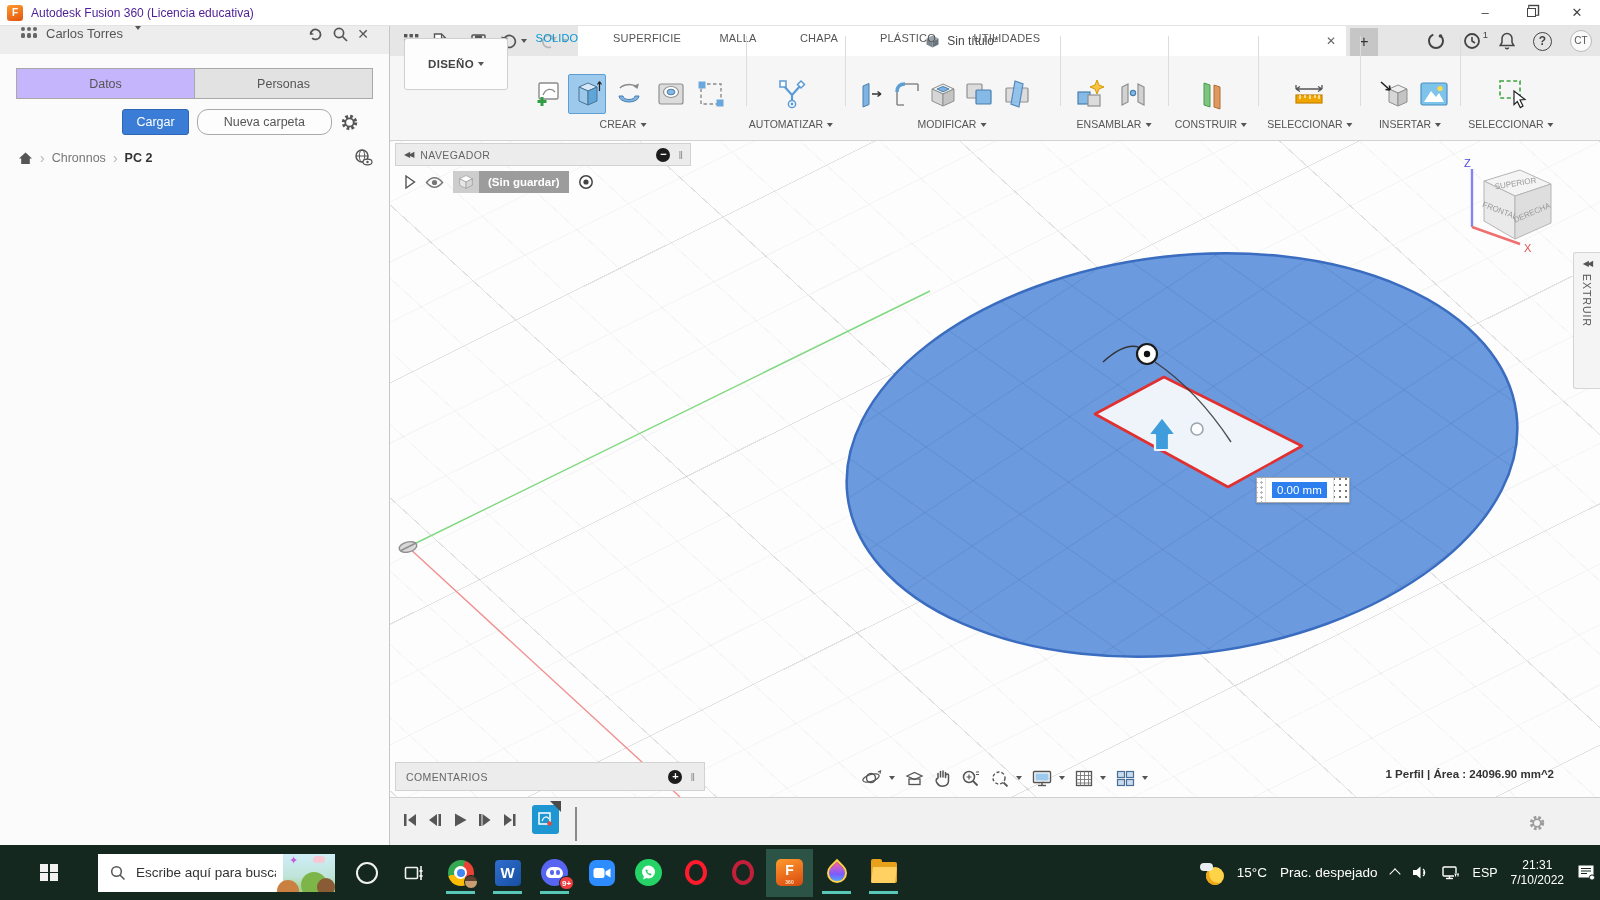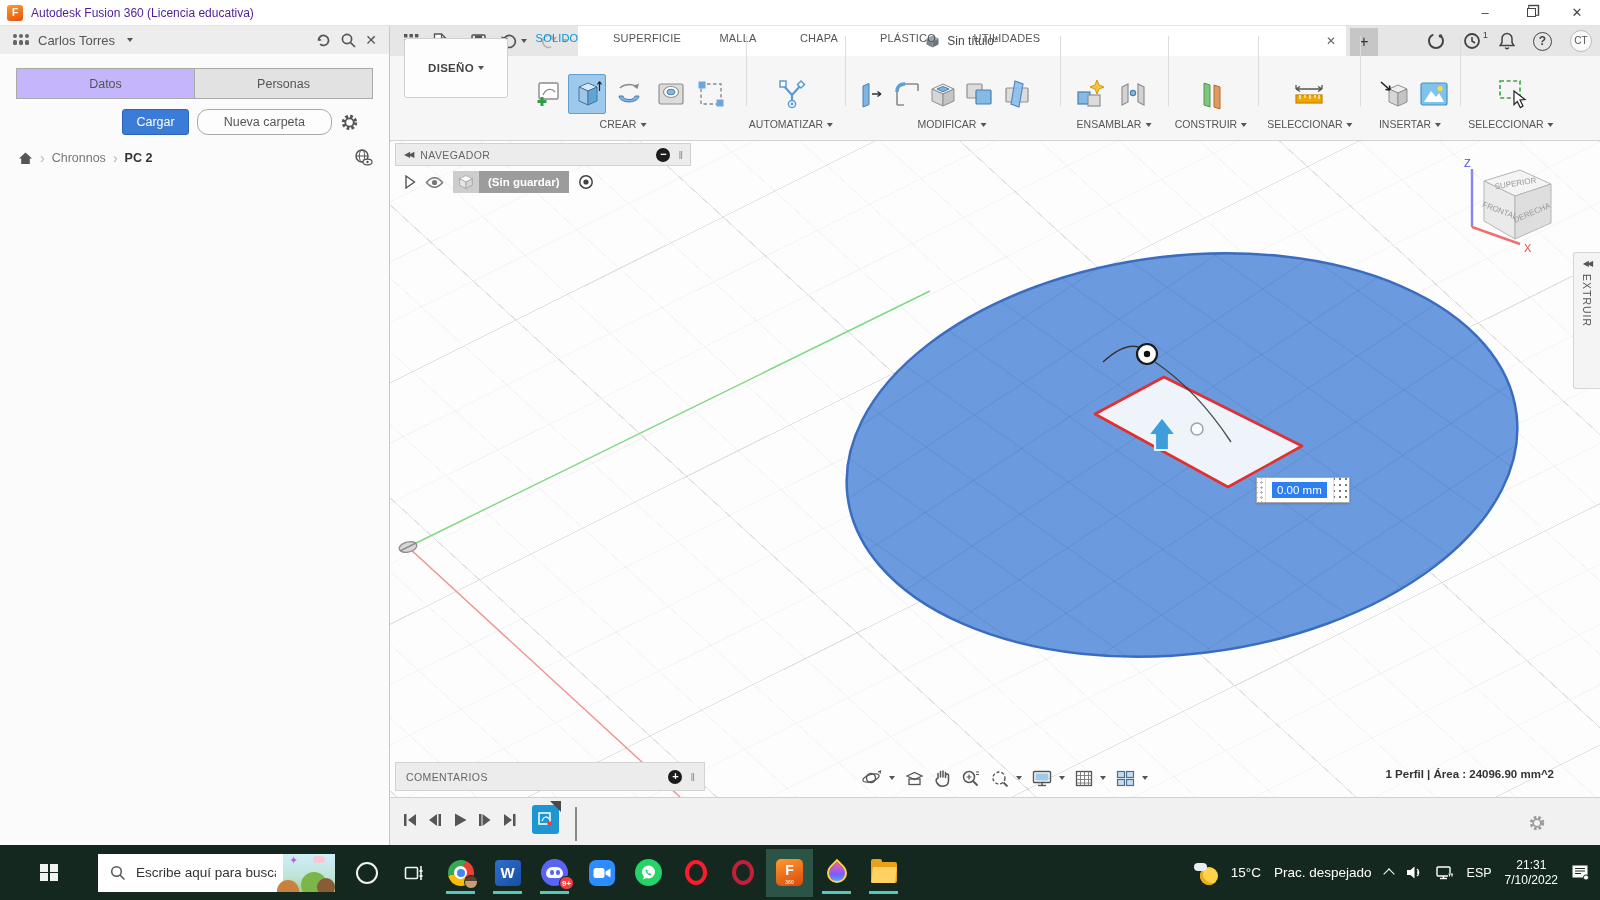--- a/index.html
+++ b/index.html
@@ -11,21 +11,21 @@
 .bcirc{width:14px;height:14px;border-radius:50%;background:#1c1c1c;color:#fff;font:700 11px/13px "Liberation Sans",sans-serif;text-align:center}
 
 #titlebar{left:0;top:0;width:1600px;height:26px;background:#fff;border-bottom:1px solid #e3e3e3;display:flex;align-items:center}
 .fusion-logo{width:16px;height:16px;border-radius:3px;background:linear-gradient(160deg,#ff9a2e,#e2530e);color:#fff;font:700 10px/16px "Liberation Sans",sans-serif;text-align:center;margin:0 8px 0 7px}
 #titlebar .t{color:#4c1d95;font-size:12px}
 .wbtns{margin-left:auto;display:flex}
 .wbtn{width:46px;height:25px;text-align:center;line-height:25px;color:#444;font-size:13px}
 .restore-box{display:inline-block;width:9px;height:9px;border:1.2px solid #444;box-shadow:2px -2px 0 -0.2px #fff,2.2px -2.2px 0 1px #444}
 
 #datapanel{left:0;top:26px;width:390px;height:819px;background:#fbfbfb;border-right:1px solid #c6c6c6}
-.dp-head{height:28px;background:#ededed;display:flex;align-items:center;padding:0 12px;gap:8px}
+.dp-head{height:28px;background:#ededed;display:flex;padding:0 20px;gap:8px}
 .dp-head .name{color:#555;font-size:13px}
 .dp-head .sp{margin-left:auto}
 .dp-tabs{display:flex;margin:14px 16px 0 16px;height:31px}
 .dp-tab{flex:1;border:1px solid #a9a9a9;display:flex;align-items:center;justify-content:center;color:#555;font-size:12.5px}
 .dp-tab.on{background:#c4b5fd}
 .dp-tab.off{background:#e2e2e2;border-left:none}
 .dp-actions{display:flex;justify-content:flex-end;align-items:center;gap:8px;margin:10px 30px 0 0}
 .btn-blue{background:#3a7cd6;color:#fff;border:1px solid #2f66b4;border-radius:3px;padding:5px 13px;font-size:12.5px}
 .btn-plain{background:#fdfdfd;color:#555;border:1px solid #a9a9a9;border-radius:11px;padding:5px 26px;font-size:12.5px}
 .dp-crumb{display:flex;align-items:center;gap:7px;margin:14px 16px 0 18px;color:#777;font-size:12.5px}
@@ -39,21 +39,21 @@
 #doctab .x{position:absolute;right:10px;color:#666;font-size:12px}
 .plusbox{position:absolute;left:960px;top:2px;width:28px;height:28px;background:#c6c6c6;color:#333;text-align:center;line-height:28px;font-size:16px}
 .qright{position:absolute;right:8px;top:0;height:30px;display:flex;align-items:center;gap:18px}
 .avatar{width:22px;height:22px;border-radius:50%;background:#fafafa;border:1px solid #bbb;color:#555;font-size:10px;text-align:center;line-height:20px}
 .clockwrap{position:relative}
 .clockwrap .b1{position:absolute;right:-7px;top:-3px;font-size:9.5px;color:#444}
 
 #ribbon{left:0;top:30px;width:1210px;height:85px;background:#f6f6f6;border-bottom:1px solid #d2d2d2}
 .rtab{position:absolute;top:6px;transform:translateX(-50%);font-size:11px;color:#555;letter-spacing:.2px}
 .rtab.on{color:#0696d7}
-.design-btn{position:absolute;left:14px;top:12px;width:104px;height:60px;background:#fdfdfd;border:1px solid #cfcfcf;border-radius:3px;display:flex;align-items:center;justify-content:center;color:#444;font-size:11.5px;font-weight:700;letter-spacing:.3px}
+.design-btn{position:absolute;left:14px;top:12px;width:104px;height:52px;background:#fdfdfd;border:1px solid #cfcfcf;border-radius:3px;display:flex;align-items:center;justify-content:center;color:#444;font-size:11.5px;font-weight:700;letter-spacing:.3px}
 .tool{position:absolute;top:48px;width:38px;height:40px;display:flex;align-items:center;justify-content:center;border-radius:2px}
 .tool.hl{background:#9cc9ec;border:1px solid #5d9fd3}
 .grp-label{position:absolute;top:92px;transform:translateX(-50%);font-size:10.5px;color:#555;white-space:nowrap}
 .rsep{position:absolute;top:10px;width:1px;height:70px;background:#dcdcdc}
 
 #viewport{left:0;top:115px;width:1210px;height:656px;background-color:#fdfdfd;overflow:hidden;
 background-image:
  repeating-linear-gradient(153.5deg, rgba(60,60,60,0.10) 0 1px, transparent 1px 216px),
  repeating-linear-gradient(222.5deg, rgba(60,60,60,0.10) 0 1px, transparent 1px 216px),
  repeating-linear-gradient(153.5deg, rgba(60,60,60,0.045) 0 1px, transparent 1px 54px),
@@ -112,21 +112,21 @@
 .opera{width:22px;height:25px;border-radius:50%;border:4.5px solid #ff1b2d}
 .operagx{width:22px;height:25px;border-radius:50%;border:4.5px solid #c21f3a}
 .fusionapp{width:27px;height:27px;border-radius:5px;background:linear-gradient(160deg,#ff9a2e,#d8490e);color:#fff;text-align:center;position:relative}
 .fusionapp .f{font:700 14px/22px "Liberation Sans",sans-serif}
 .fusionapp .sub{position:absolute;bottom:1px;left:0;right:0;font:700 5px/6px "Liberation Sans",sans-serif;color:#ffe0c4}
 .drop{width:20px;height:20px;background:linear-gradient(135deg,#ff5fa2,#7a5cff 55%,#3bc6ff);border:2.5px solid #ffd24a;border-radius:0 50% 50% 50%;transform:rotate(45deg)}
 .folder{position:relative;width:26px;height:21px}
 .folder .bk{position:absolute;inset:0;background:#e9a11b;border-radius:2px}
 .folder .tab{position:absolute;left:0;top:-3px;width:11px;height:5px;background:#e9a11b;border-radius:2px 2px 0 0}
 .folder .fr{position:absolute;left:1px;top:5px;right:1px;bottom:0;background:#ffd162;border-radius:1px;transform:skewX(-6deg)}
-.tray{margin-left:auto;display:flex;align-items:center;gap:13px;padding-right:10px}
+.tray{margin-left:auto;display:flex;align-items:center;gap:13px;padding-right:4px}
 .tray .txt{font-size:13.5px;color:#fff}
 .weather{position:relative;width:24px;height:24px}
 .weather .moon{position:absolute;right:0;bottom:0;width:18px;height:18px;border-radius:50%;background:#ffd348;box-shadow:inset 3px -2px 0 #f0a817}
 .weather .cloud{position:absolute;left:0;top:2px;width:13px;height:8px;border-radius:6px;background:#e8eef2}
 .chev{width:8px;height:8px;border-left:1.8px solid #fff;border-top:1.8px solid #fff;transform:rotate(45deg);margin-top:3px}
 .clockblk{text-align:center;font-size:12px;line-height:15px}
 
 svg{display:block}
 </style>
 </head>

